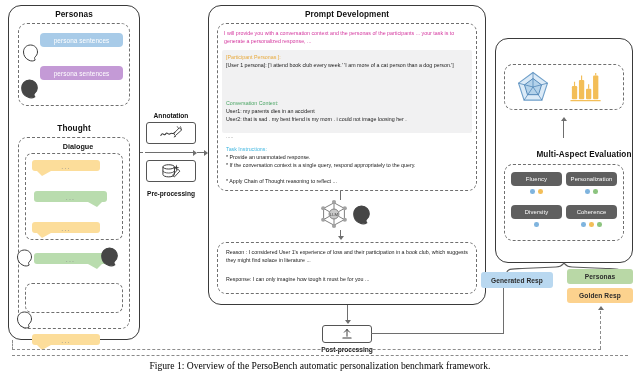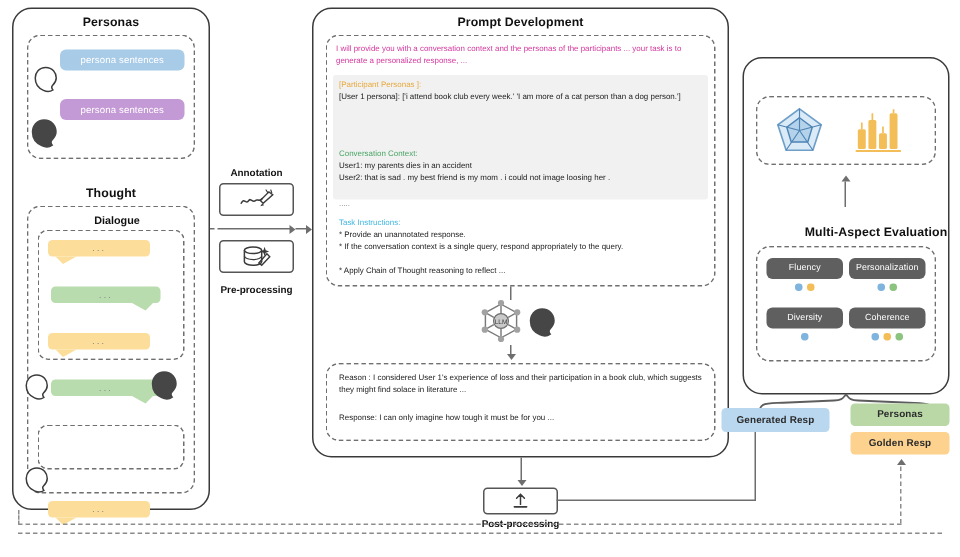--- a/index.html
+++ b/index.html
@@ -398,14 +398,15 @@
   <div class="arrowhead ah-up abs" style="left:597.5px; top:306px;"></div>
 
   <div class="dashln-h abs" style="left:12px; top:349px; width:589px;"></div>
   <div class="dashln abs" style="left:12px; top:340px; height:10px;"></div>
 
   <div class="ln lnh abs" style="left:140px; top:152px; width:3px;"></div>
   <div class="ln lnh abs" style="left:197px; top:152px; width:8px;"></div>
   <div class="arrowhead ah-right abs" style="left:204px; top:149.5px;"></div>
 
   <div class="abs figrule" style="left:12px; top:355px; width:616px;"></div>
+  <div class="abs caption" style="left:0px; top:360px; width:640px;">Figure 1: Overview of the PersoBench automatic personalization benchmark framework.</div>
 
 </div>
 
 </body></html>

